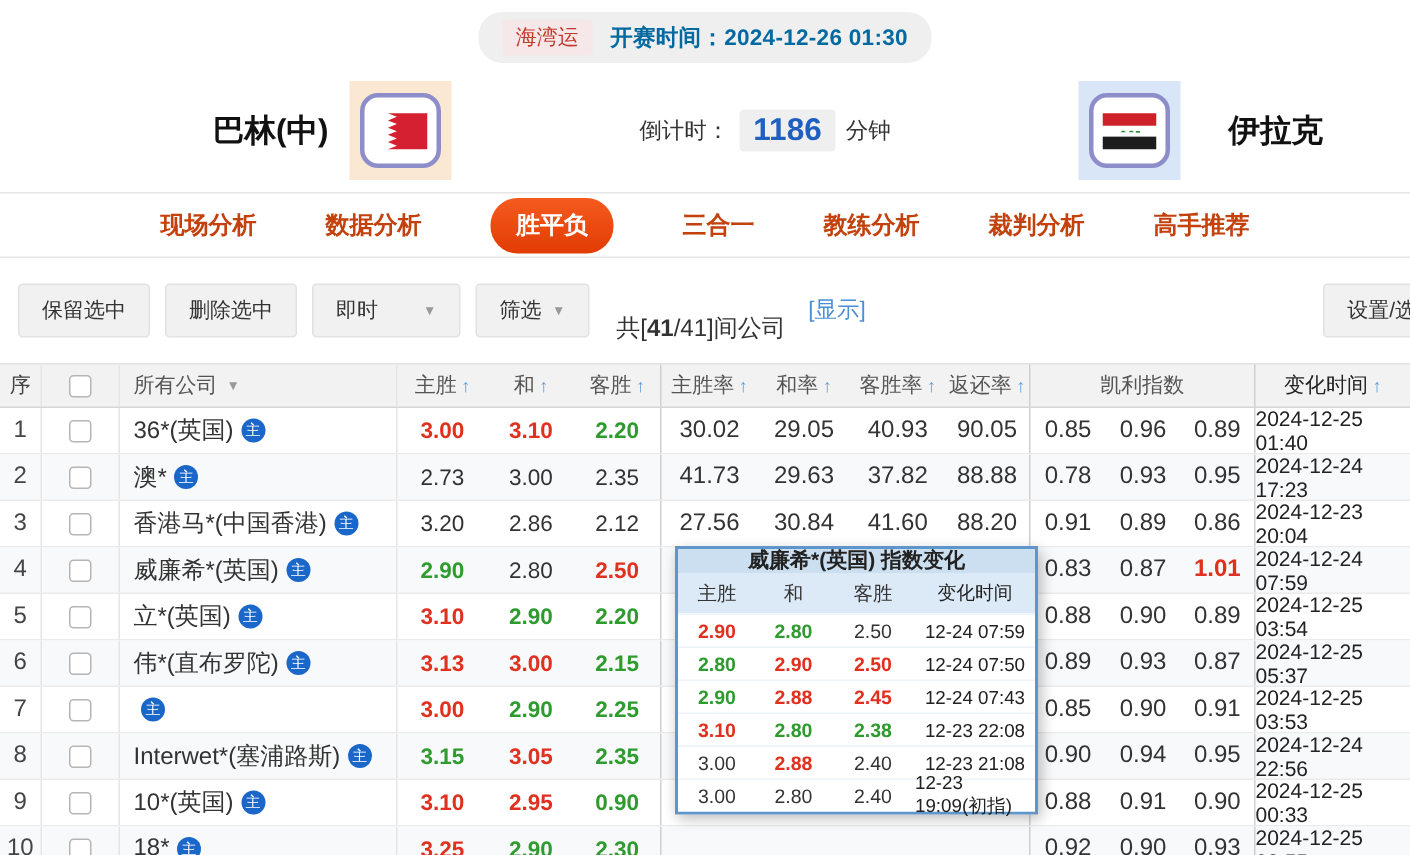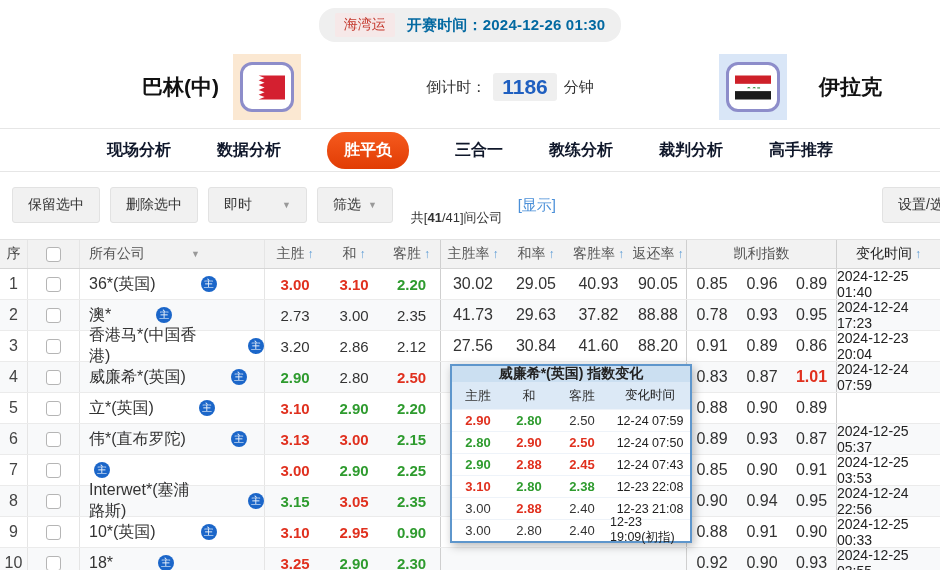--- a/index.html
+++ b/index.html
@@ -22,45 +22,45 @@
   .flagbox.home { background:#fbe8d2; }
   .flagbox.away { background:#d9e6f7; }
   .flaginner { width:54px; height:50px; background:#fff; border:3px solid #8d8dca; border-radius:12px;
                display:flex; align-items:center; justify-content:center; }
   .countdown { flex:1; display:flex; align-items:center; justify-content:center; gap:7px; font-size:15px; color:#333; }
   .cd-num { background:#efefef; color:#1f5fc0; font-weight:bold; font-size:21px; padding:2px 9px; border-radius:3px; }
 
   
   .nav { display:flex; align-items:center; justify-content:center; gap:46px; height:44px; margin-top:2px;
          border-top:1px solid #e6e6e6; border-bottom:1px solid #e6e6e6; }
-  .tab { font-size:16px; font-weight:bold; color:#0f172a; cursor:pointer; white-space:nowrap; }
+  .tab { font-size:16px; font-weight:bold; color:#c2410c; cursor:pointer; white-space:nowrap; }
   .tab.active { background:linear-gradient(180deg,#f55a1e,#e13c04); color:#fff; border-radius:18px; padding:8px 17px; }
 
   
   .toolbar { display:flex; align-items:center; gap:10px; padding:11px 0 11px 12px; position:relative; }
   .tbtn { background:#f1f1f1; border:1px solid #e2e2e2; border-radius:3px; padding:8px 15px; font-size:14px;
           color:#333; display:flex; align-items:center; cursor:pointer; white-space:nowrap; }
   .tbtn .caret { color:#999; font-size:9px; }
   .gap-wide { gap:30px; }
   .gap-sm { gap:7px; }
-  .count { font-size:13px; color:#333; margin-left:8px;margin-top:26px; }
+  .count { font-size:16px; color:#333; margin-left:8px;margin-top:26px; }
   .count b { font-weight:bold; }
   .showlink { color:#4a8fd8; font-size:15px; margin-left:5px; cursor:pointer; }
   .settings { margin-left:auto; margin-right:-34px; }
 
   
   .table { margin-top:1px; }
   .thead { display:flex; align-items:center; height:30px; background:#f2f2f2; color:#555; font-size:14px;
            border-top:1px solid #e2e2e2; border-bottom:1px solid #d6d6d6; }
   .trow { display:flex; align-items:center; height:31px; border-bottom:1px solid #ebebeb; background:#fff; }
   .trow.even { background:#f8f9fa; }
   .c { display:flex; align-items:center; justify-content:center; height:100%; }
   .col-seq { width:28px; border-right:1px solid #e5e5e5; color:#444; }
   .col-chk { width:52px; border-right:1px solid #e5e5e5; }
-  .col-company { width:185px; border-right:1px solid #e5e5e5; justify-content:flex-start; padding-left:9px;gap:40px; }
+  .col-company { width:185px; border-right:1px solid #e5e5e5; justify-content:flex-start; padding-left:9px; }
   .col-odds { width:58px; }
   .col-odds.o1 { width:60px; }
   .col-r1 { width:64px; } .col-r2 { width:62px; } .col-r3 { width:63px; } .col-r4 { width:57px; }
   .col-kelly { width:50px; }
   .col-kgroup { width:150px; }
   .col-time { flex:1; font-size:14px; color:#222; }
   .gb { border-right:1px solid #cfcfcf; }
   .odd { font-size:15px; }
   .red { color:#e0301e; font-weight:bold; }
   .green { color:#2e9b2e; font-weight:bold; }
@@ -294,20 +294,21 @@
           <div class="c col-odds o1 odd red">3.10</div>
           <div class="c col-odds odd green">2.90</div>
           <div class="c col-odds gb odd green">2.20</div>
           <div class="c col-r1"></div>
           <div class="c col-r2"></div>
           <div class="c col-r3"></div>
           <div class="c col-r4 gb"></div>
           <div class="c col-kelly black">0.88</div>
           <div class="c col-kelly black">0.90</div>
           <div class="c col-kelly gb black">0.89</div>
+          <div class="c col-time">2024-12-25 03:54</div>
         </div>
         <div class="trow even">
           <div class="c col-seq">6</div>
           <div class="c col-chk">
             <span class="checkbox"></span>
           </div>
           <div class="c col-company">
             <span>伟*(直布罗陀)</span>
             <span class="badge">主</span>
           </div>

